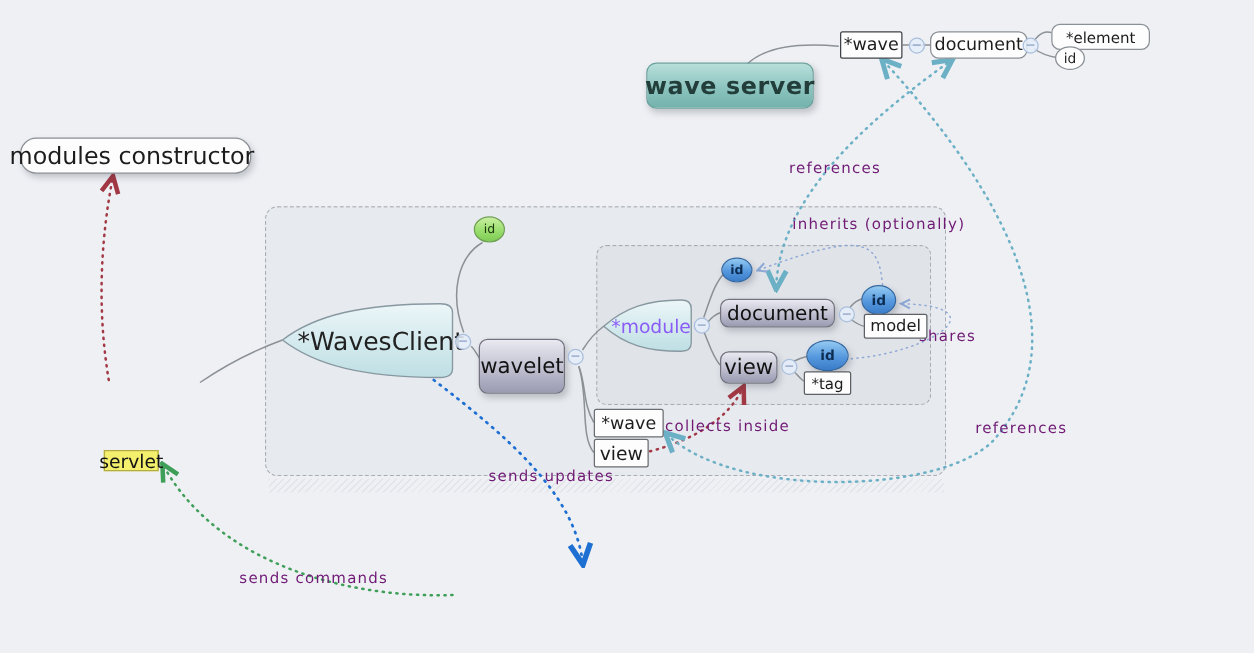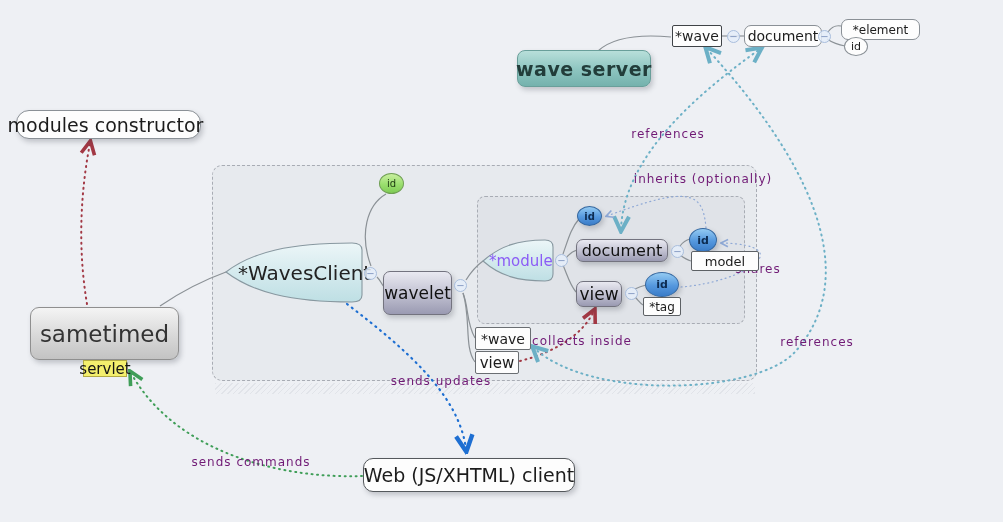--- a/index.html
+++ b/index.html
@@ -123,25 +123,20 @@
     </div>
 
   <div class="abs node whitebox shadow" style="left:16px;top:110px;width:185px;height:29px;border-radius:13px;font-size:19px;gap:6px;">
       <span>modules constructor</span>
       <svg width="13" height="15" viewBox="0 0 13 15">
         <rect x="0.5" y="0.5" width="12" height="14" fill="#f6e97c" stroke="#b0952c"></rect>
          <path d="M3,4 H10 M3,7 H10 M3,10 H8" stroke="#8a7a22" stroke-width="1" fill="none"></path>
       </svg>
     </div>
 
-  <div class="abs node shadow" style="left:30px;top:307px;width:149px;height:53px;border-radius:9px;
-              background:linear-gradient(180deg,#f4f4f4 0%,#d8d8d8 55%,#c3c3c3 100%);
-              border:1px solid #8f8f8f;color:#333;font-size:23px;">
-      <span>sametimed</span>
-    </div>
 
   <div class="abs node" style="left:83px;top:360px;width:44px;height:17px;background:#f4ef6d;
               border:1px solid #b3ab44;font-size:15px;color:#151515;">
       <span>servlet</span>
     </div>
 
   <div class="fanlabel" style="left:238px;top:261px;width:118px;font-size:20px;color:#222;">*WavesClient</div>
 
   <div class="abs node green-ellipse" style="left:379px;top:173px;width:25px;height:21px;font-size:10px;">
       <span>id</span>
@@ -158,21 +153,21 @@
     </div>
 
   <div class="abs node purplebox shadow" style="left:576px;top:239px;width:92px;height:23px;font-size:16px;">
       <span>document</span>
     </div>
 
   <div class="abs node blue-ellipse shadow" style="left:689px;top:228px;width:28px;height:24px;font-size:11px;">
       <span>id</span>
     </div>
 
-  <div class="abs node plainbox" style="left:691px;top:251px;width:68px;height:20px;font-size:13px;text-align:center;">
+  <div class="abs node plainbox" style="left:691px;top:251px;width:51px;height:20px;font-size:13px;text-align:center;">
       <span>model</span>
     </div>
 
   <div class="abs node purplebox shadow" style="left:576px;top:281px;width:46px;height:26px;font-size:17px;">
       <span>view</span>
     </div>
 
   <div class="abs node blue-ellipse shadow" style="left:645px;top:272px;width:34px;height:25px;font-size:11px;">
       <span>id</span>
     </div>
@@ -182,23 +177,20 @@
     </div>
 
   <div class="abs node plainbox" style="left:475px;top:327px;width:56px;height:23px;font-size:14px;border-color:#6a6e72;">
       <span>*wave</span>
     </div>
 
   <div class="abs node plainbox" style="left:475px;top:351px;width:44px;height:23px;font-size:15px;border-color:#6a6e72;">
       <span>view</span>
     </div>
 
-  <div class="abs node whitebox shadow" style="left:363px;top:458px;width:212px;height:34px;border-radius:10px;font-size:19px;border-color:#54585c;">
-      <span>Web (JS/XHTML) client</span>
-    </div>
 
   <div class="ccircle" style="left:727px;top:30px;">−</div>
   <div class="ccircle" style="left:818px;top:30px;">−</div>
   <div class="ccircle" style="left:364px;top:267px;">−</div>
   <div class="ccircle" style="left:454px;top:279px;">−</div>
   <div class="ccircle" style="left:555px;top:254px;">−</div>
   <div class="ccircle" style="left:671px;top:245px;">−</div>
   <div class="ccircle" style="left:625px;top:287px;">−</div>
 
 </div>

